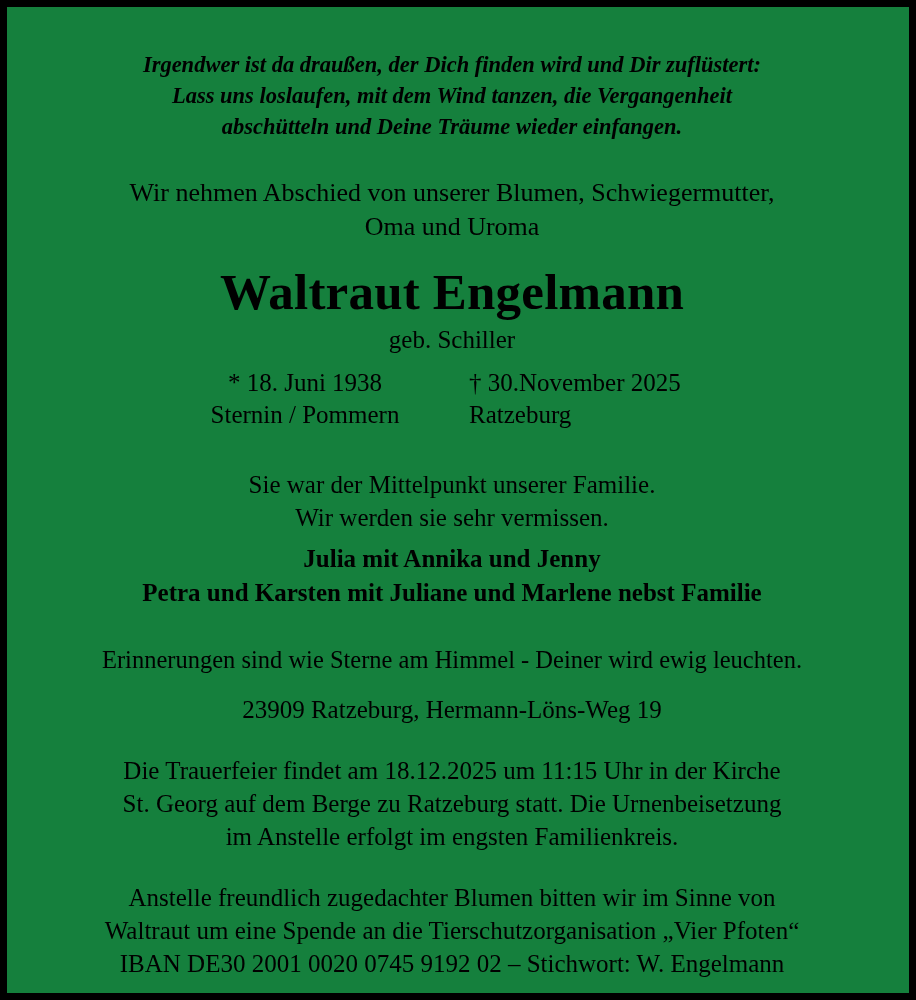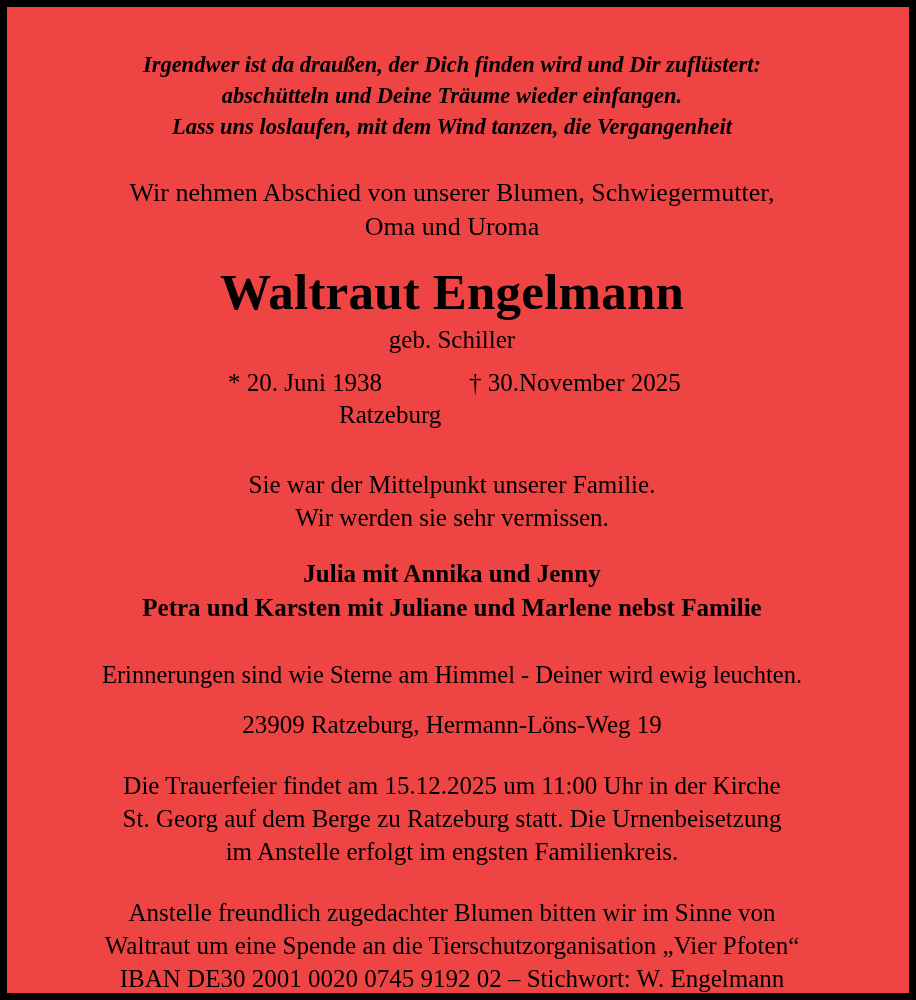--- a/index.html
+++ b/index.html
@@ -14,21 +14,21 @@
     color: #000000;
     overflow: hidden;
   }
   .obituary {
     box-sizing: border-box;
     width: 916px;
     height: 1000px;
     border: 7px solid #000000;
     padding: 28px 34px 18px 22px;
     text-align: center;
-    background: #ef4444;
+    background: #15803d;
   }
   .poem {
     font-style: italic;
     font-weight: bold;
     font-size: 22.5px;
     line-height: 1.38;
     margin-top: 14px;
     margin-bottom: 0;
   }
   .poem div { white-space: nowrap; }
@@ -66,21 +66,21 @@
   }
   .dates-col.left { text-align: center; }
   .dates-gap { width: 34px; }
   .tribute {
     margin-top: 38px;
     font-size: 25px;
     line-height: 1.30;
   }
   .tribute div { white-space: nowrap; }
   .family {
-    margin-top: 23px;
+    margin-top: 8px;
     font-size: 25px;
     font-weight: bold;
     line-height: 1.34;
   }
   .family div { white-space: nowrap; }
   .memory {
     margin-top: 35px;
     font-size: 24.5px;
     line-height: 1.3;
   }
@@ -101,60 +101,61 @@
   }
   .donation div { white-space: nowrap; }
 </style>
 </head>
 <body>
 
 <div class="obituary">
 
   <div class="poem">
     <div>Irgendwer ist da draußen, der Dich finden wird und Dir zuflüstert:</div>
+    <div>Lass uns loslaufen, mit dem Wind tanzen, die Vergangenheit</div>
     <div>abschütteln und Deine Träume wieder einfangen.</div>
-    <div>Lass uns loslaufen, mit dem Wind tanzen, die Vergangenheit</div>
   </div>
 
   <div class="intro">
     <div>Wir nehmen Abschied von unserer Blumen, Schwiegermutter,</div>
     <div>Oma und Uroma</div>
   </div>
 
   <div class="name">Waltraut Engelmann</div>
   <div class="maiden">geb. Schiller</div>
 
   <div class="dates">
     <div class="dates-row">
-      <div class="dates-col left">* 20. Juni 1938</div>
+      <div class="dates-col left">* 18. Juni 1938</div>
       <div class="dates-gap"></div>
       <div class="dates-col">† 30.November 2025</div>
     </div>
     <div class="dates-row">
+      <div class="dates-col left">Sternin / Pommern</div>
       <div class="dates-gap"></div>
       <div class="dates-col">Ratzeburg</div>
     </div>
   </div>
 
   <div class="tribute">
     <div>Sie war der Mittelpunkt unserer Familie.</div>
     <div>Wir werden sie sehr vermissen.</div>
   </div>
 
   <div class="family">
     <div>Julia mit Annika und Jenny</div>
     <div>Petra und Karsten mit Juliane und Marlene nebst Familie</div>
   </div>
 
   <div class="memory">Erinnerungen sind wie Sterne am Himmel - Deiner wird ewig leuchten.</div>
 
   <div class="address">23909 Ratzeburg, Hermann-Löns-Weg 19</div>
 
   <div class="service">
-    <div>Die Trauerfeier findet am 15.12.2025 um 11:00 Uhr in der Kirche</div>
+    <div>Die Trauerfeier findet am 18.12.2025 um 11:15 Uhr in der Kirche</div>
     <div>St. Georg auf dem Berge  zu Ratzeburg statt. Die Urnenbeisetzung</div>
     <div>im Anstelle erfolgt im engsten Familienkreis.</div>
   </div>
 
   <div class="donation">
     <div>Anstelle freundlich zugedachter Blumen bitten wir im Sinne von</div>
     <div>Waltraut um eine Spende an die Tierschutzorganisation „Vier Pfoten“</div>
     <div>IBAN DE30 2001 0020 0745 9192 02 – Stichwort: W. Engelmann</div>
   </div>
 

